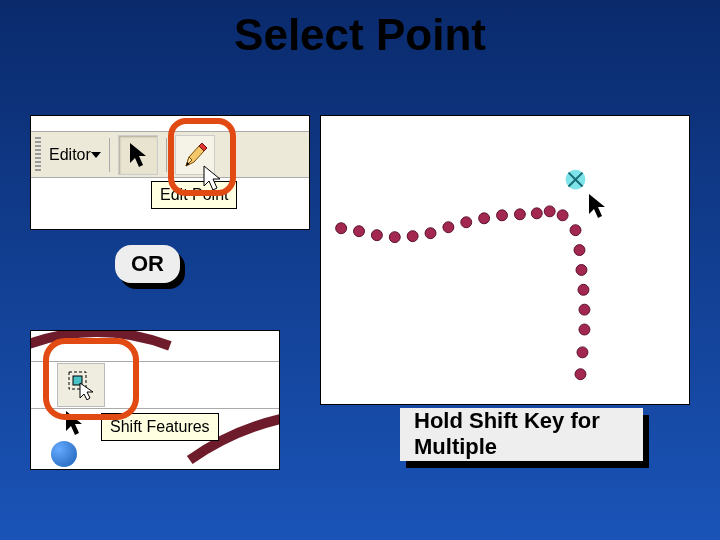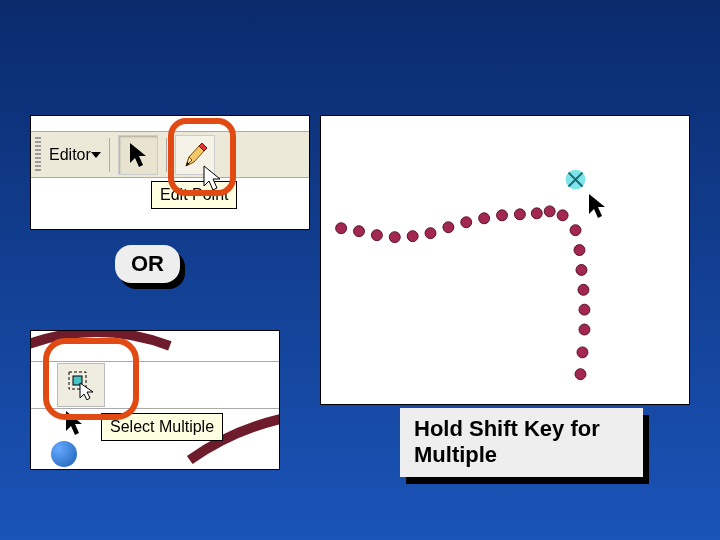--- a/index.html
+++ b/index.html
@@ -199,38 +199,39 @@
   .map-cursor {
     left: 265px; top: 76px;
   }
 
   
   .shift-label {
     position: absolute;
     left: 400px; top: 408px;
     width: 215px;
     background: #eee;
-    padding: 8px 14px;
+    padding: 0 14px;
     font-size: 22px;
     font-weight: bold;
     line-height: 1.2;
     color: #000;
     box-shadow: 6px 7px 0 #000;
   }
 
   
   .sel-bg {
     position: absolute; inset: 0;
   }
 </style>
 </head>
 <body>
 
 <div class="slide">
 
+  <div class="title">Select Point</div>
 
   <div class="panel toolbar-panel">
     <div class="tb-bar">
       <div class="tb-grip"></div>
       <div class="tb-editor">
         <span>Editor</span>
         <span class="tb-caret"></span>
       </div>
       <div class="tb-sep"></div>
       <div class="tb-btn sel">
@@ -264,21 +265,21 @@
     </svg>
     <div class="sel-tb">
       <div class="sel-btn">
         <svg width="28" height="30" viewBox="0 0 28 30">
           <rect x="2" y="2" width="17" height="17" fill="none" stroke="#000" stroke-dasharray="3 2"></rect>
           <rect x="6" y="6" width="9" height="9" fill="#49c2c7" stroke="#000"></rect>
           <path d="M13 13 L13 28 L17 24 L20 30 L23 28 L20 22 L26 22 Z" fill="#fff" stroke="#000"></path>
         </svg>
       </div>
     </div>
-    <div class="sel-note">Select Multiple</div>
+    <div class="sel-note">Shift Features</div>
     <svg class="cursor" style="left:32px; top:78px;" viewBox="0 0 22 28">
       <path d="M3 2 L3 22 L8 17 L12 26 L16 24 L12 15 L19 15 Z" fill="#000"></path>
     </svg>
     <div class="sel-info"></div>
     <div class="sel-ring"></div>
   </div>
 
   <div class="panel map-panel">
     <svg class="map-svg" viewBox="0 0 370 290">
       <g id="map-selected">

